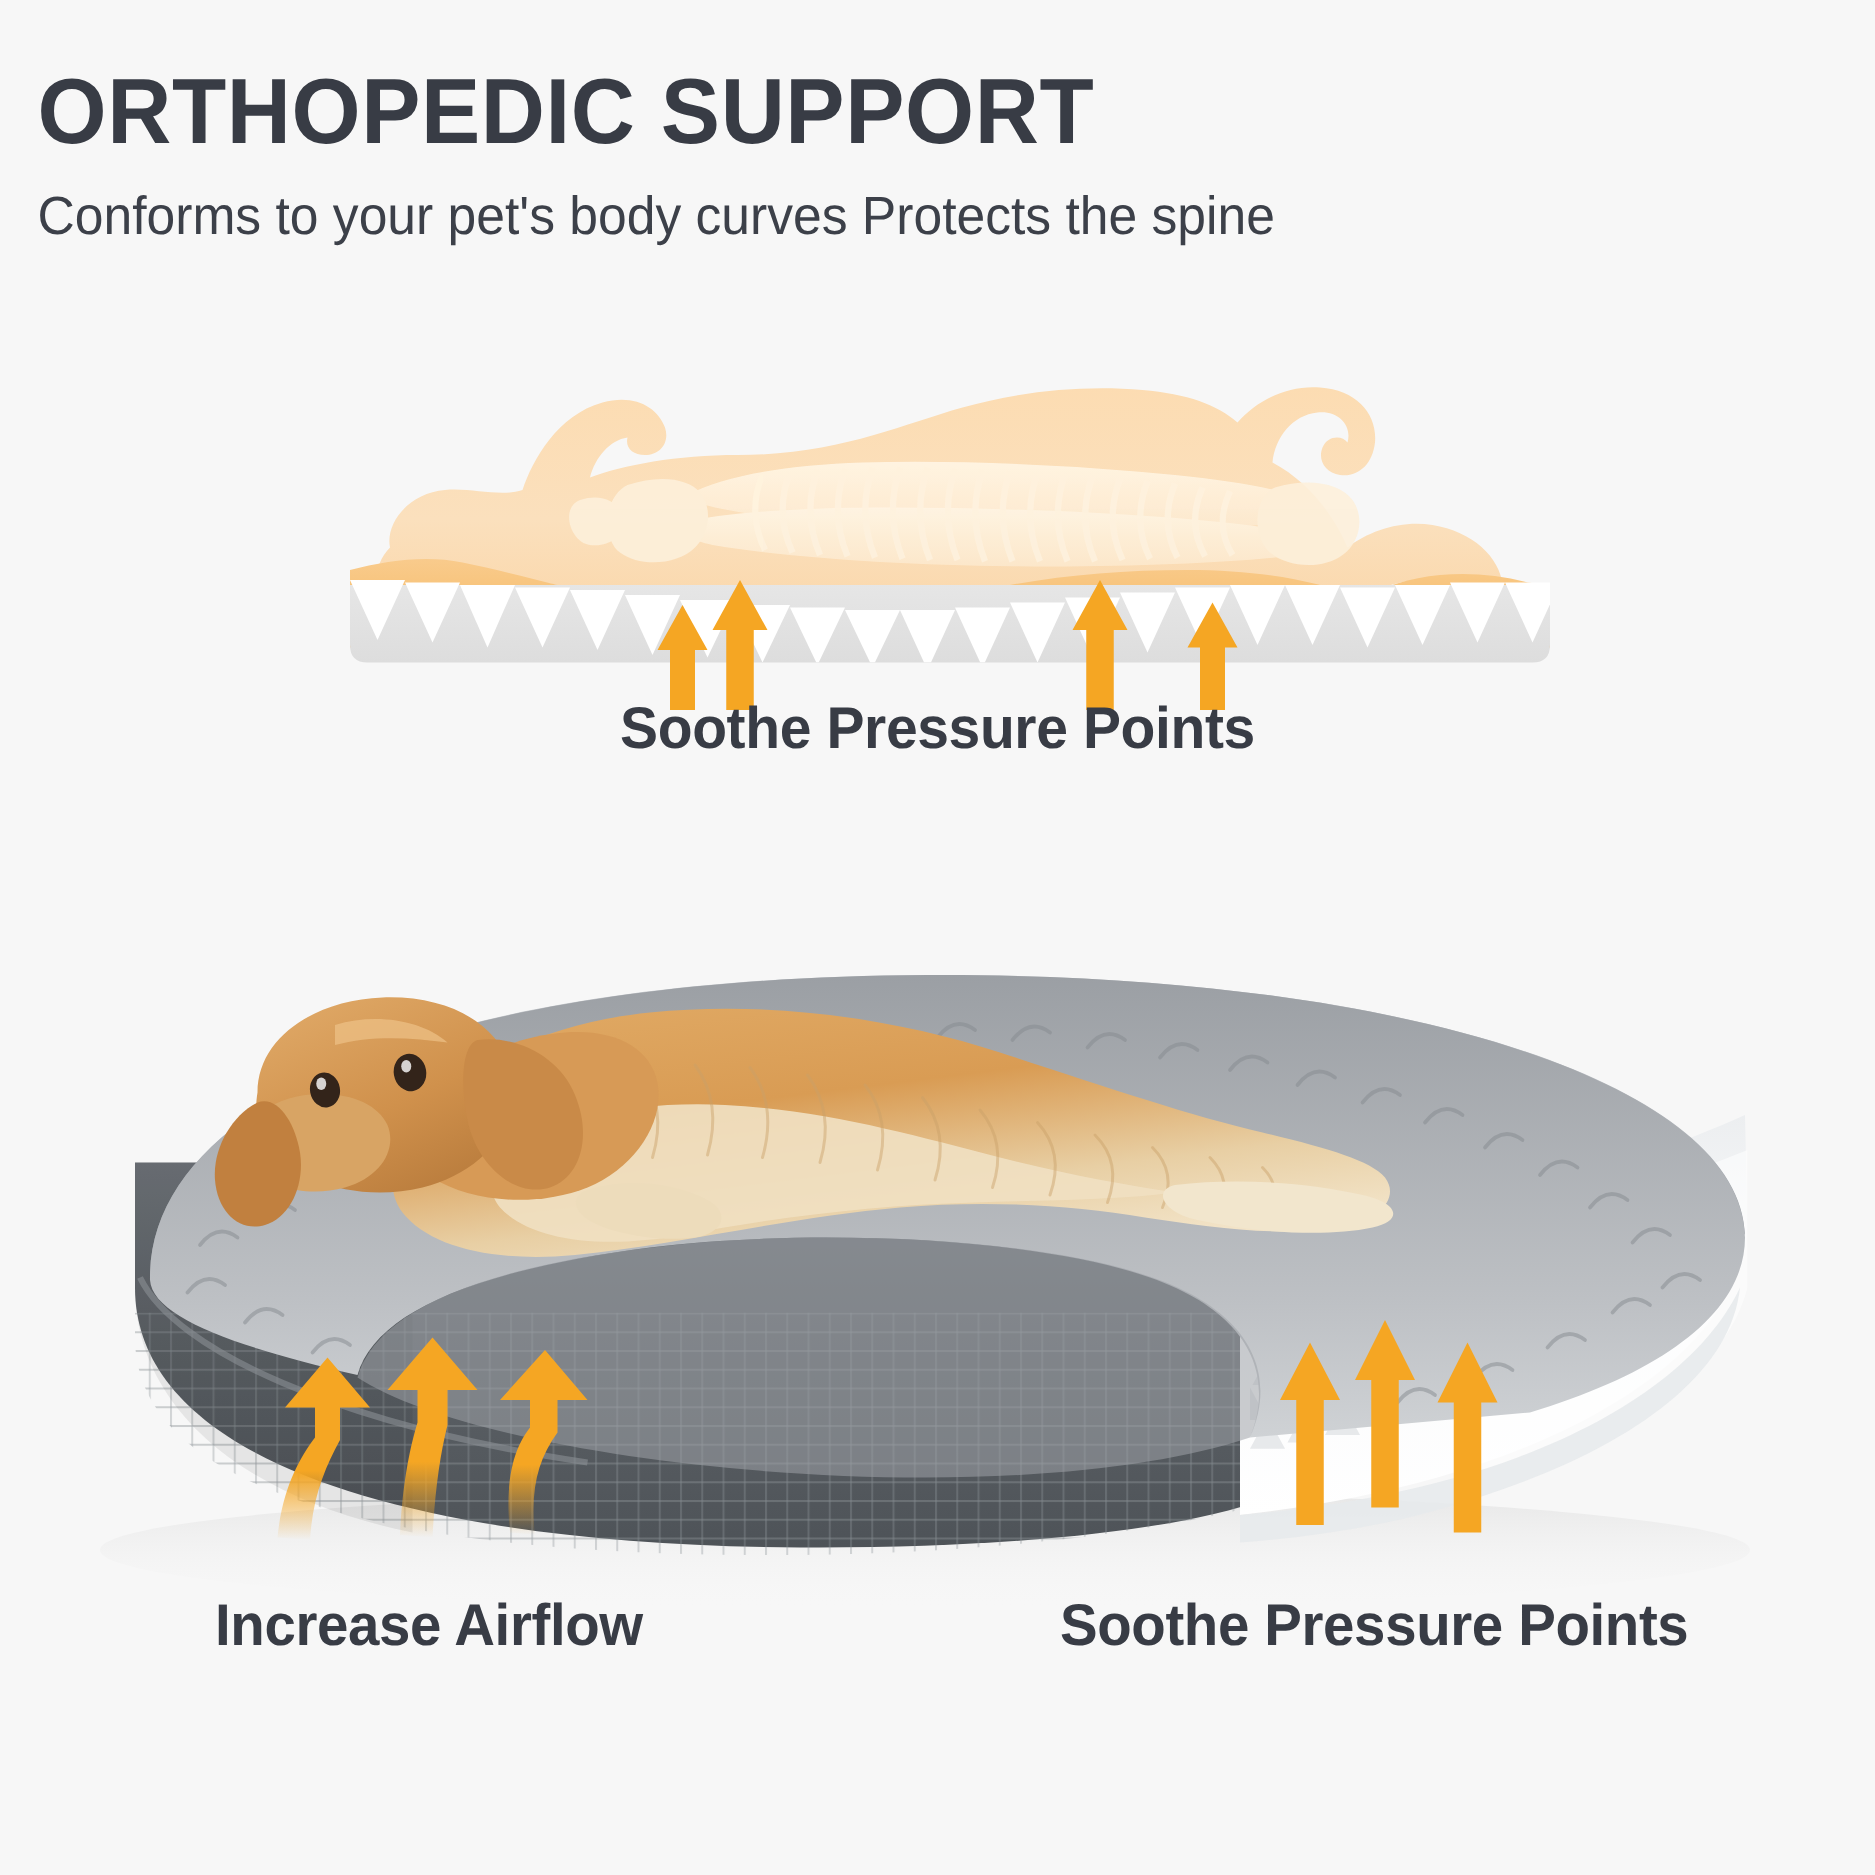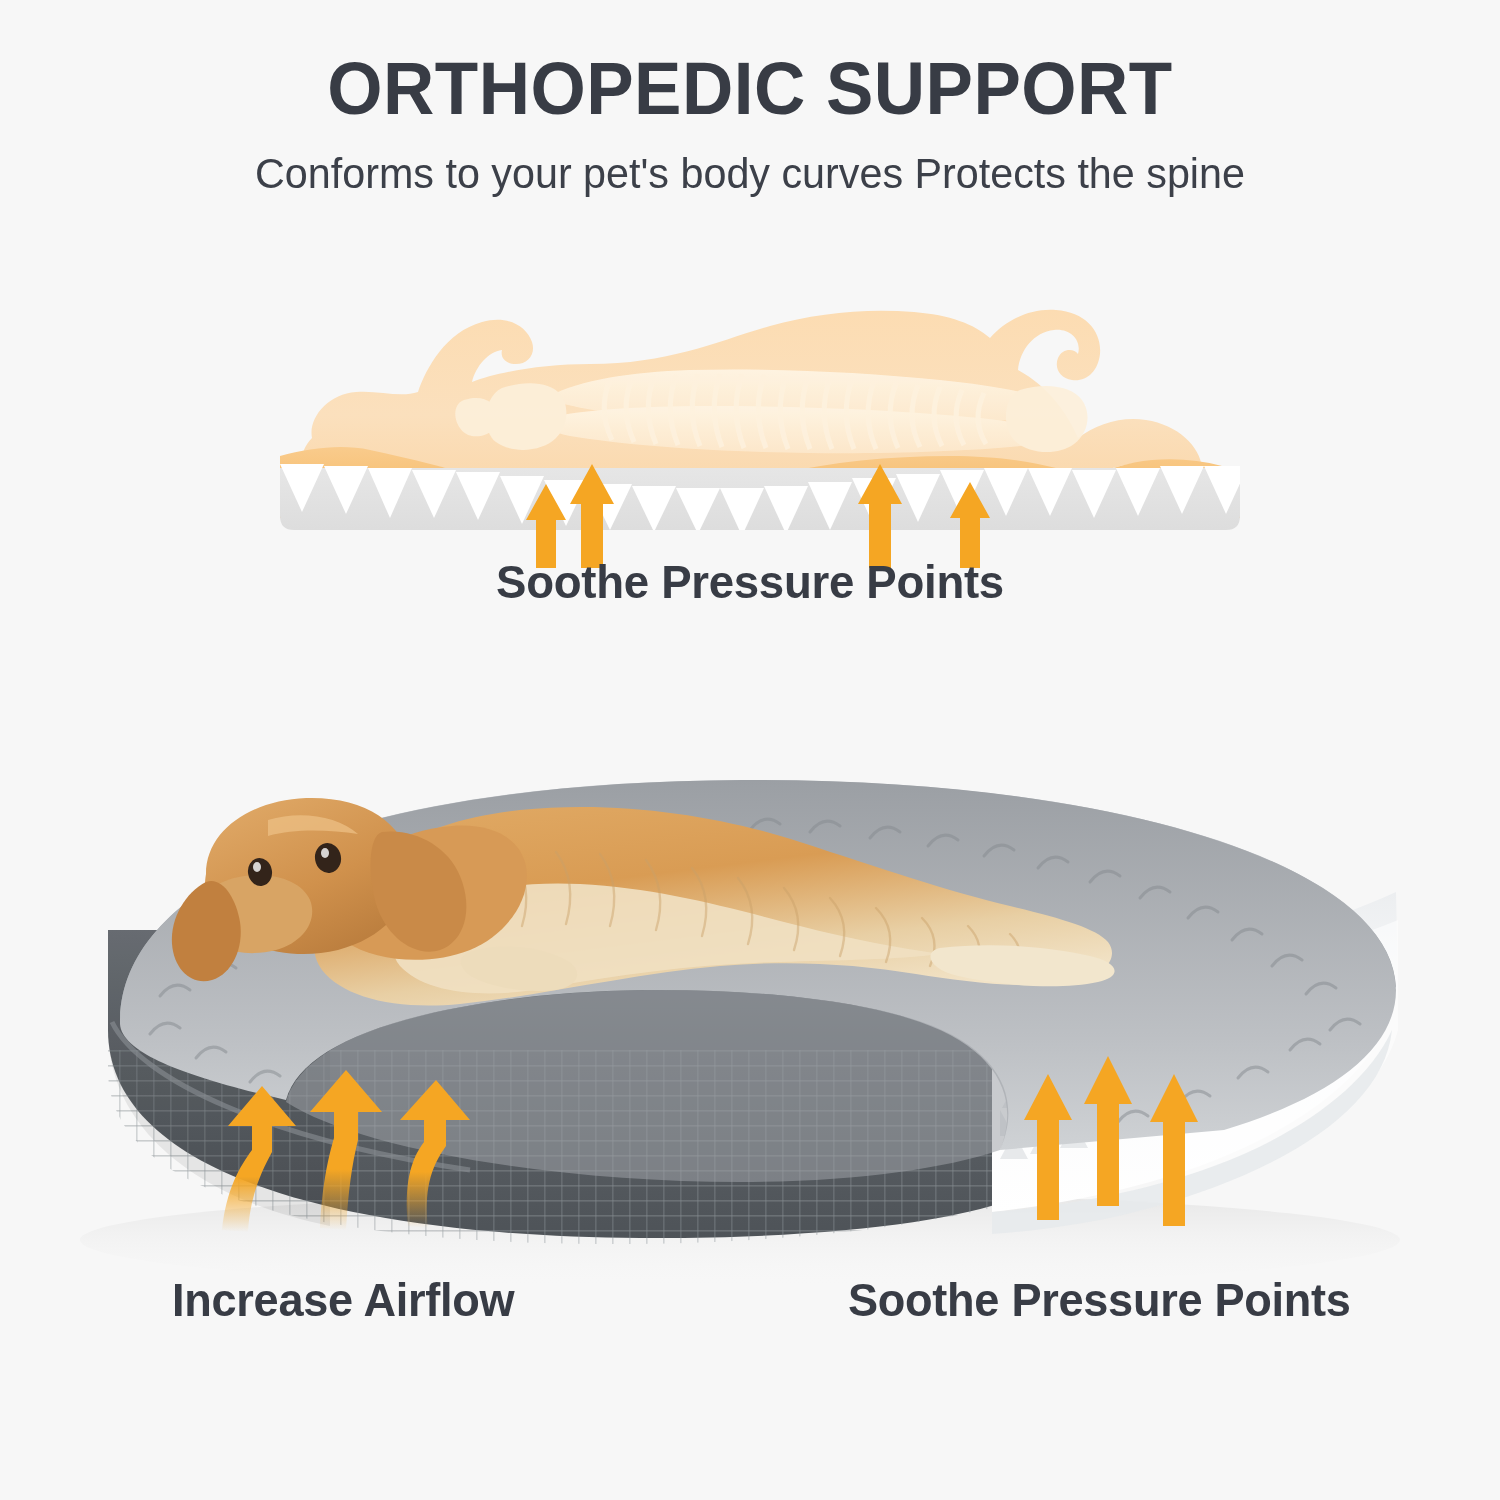--- a/index.html
+++ b/index.html
@@ -15,21 +15,20 @@
     overflow: hidden;
     font-family: "Liberation Sans", sans-serif;
   }
 
   
   .header {
     position: absolute;
     left: 0;
     top: 52px;
     width: 1500px;
-    text-align: center;
   }
   .headline {
     font-family: "Liberation Sans", sans-serif;
     font-size: 74px;
     font-weight: 700;
     letter-spacing: 0.5px;
     color: #383c45;
     line-height: 1.0;
     transform: scaleX(0.96);
     margin: 0;

